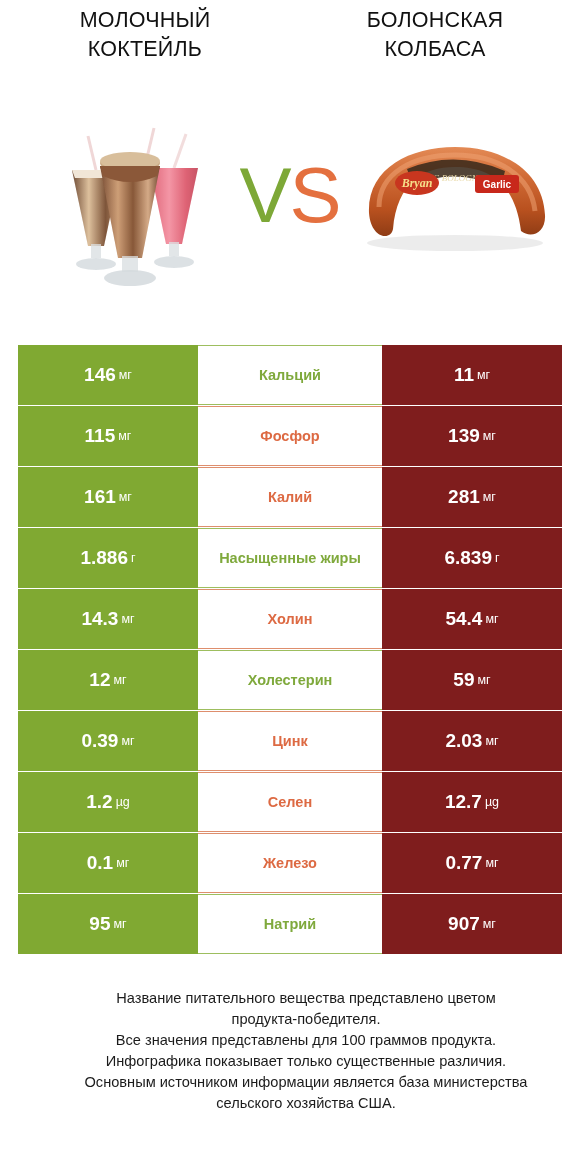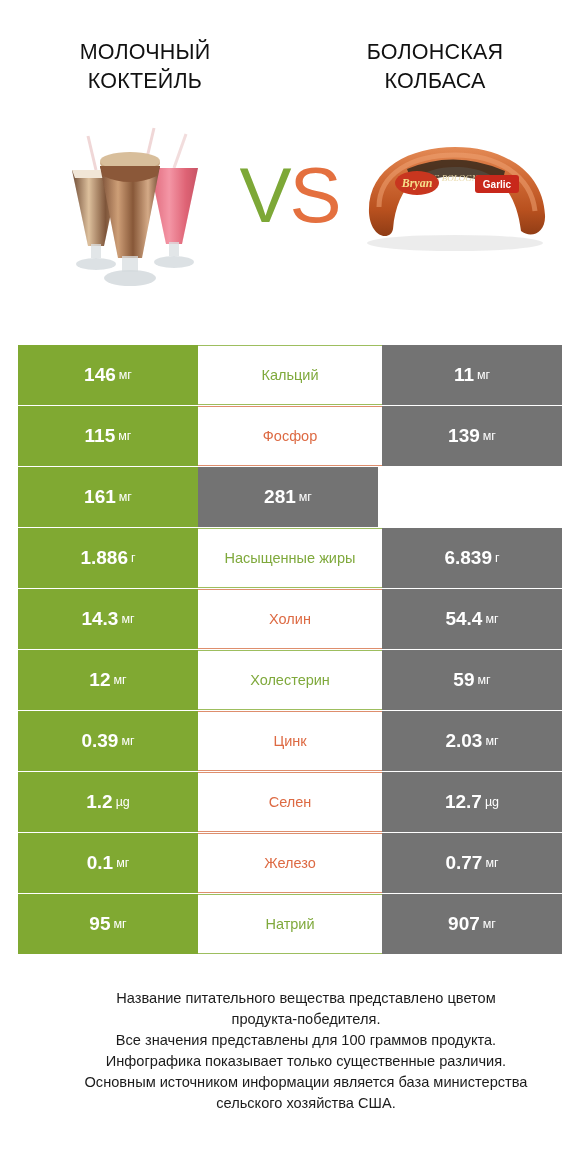--- a/index.html
+++ b/index.html
@@ -12,21 +12,21 @@
     font-family: "Liberation Sans", "DejaVu Sans", sans-serif;
     color: #1a1a1a;
     overflow: hidden;
     position: relative;
   }
 
   
   .header {
     display: flex;
     width: 580px;
-    padding-top: 38px;
+    padding-top: 6px;
     height: 100px;
   }
   .header-col {
     flex: 1 1 50%;
     text-align: center;
     padding: 0 10px;
   }
   .product-title {
     font-size: 21.5px;
     line-height: 29px;
@@ -94,27 +94,27 @@
     align-items: center;
     justify-content: center;
     text-align: center;
   }
   .cell-left, .cell-right {
     width: 180px;
     color: #ffffff;
     font-size: 15px;
   }
   .cell-left { background: #80A932; }
-  .cell-right { background: #737373; }
+  .cell-right { background: #7f1d1d; }
 
   .cell-mid {
     width: 184px;
     background: #ffffff;
     font-size: 14.5px;
-    font-weight: 400;
+    font-weight: 700;
     padding: 4px 6px;
     line-height: 19px;
     border-top: 1px solid transparent;
     border-bottom: 1px solid transparent;
   }
   .win-green .cell-mid {
     color: #7FA93C;
     border-top-color: #9DBE5E;
     border-bottom-color: #9DBE5E;
   }
@@ -253,20 +253,21 @@
       <div class="cell cell-right">
         <span class="num">139</span>
         <span class="unit">мг</span>
       </div>
     </div>
     <div class="row win-orange">
       <div class="cell cell-left">
         <span class="num">161</span>
         <span class="unit">мг</span>
       </div>
+      <div class="cell cell-mid">Калий</div>
       <div class="cell cell-right">
         <span class="num">281</span>
         <span class="unit">мг</span>
       </div>
     </div>
     <div class="row win-green">
       <div class="cell cell-left">
         <span class="num">1.886</span>
         <span class="unit">г</span>
       </div>

